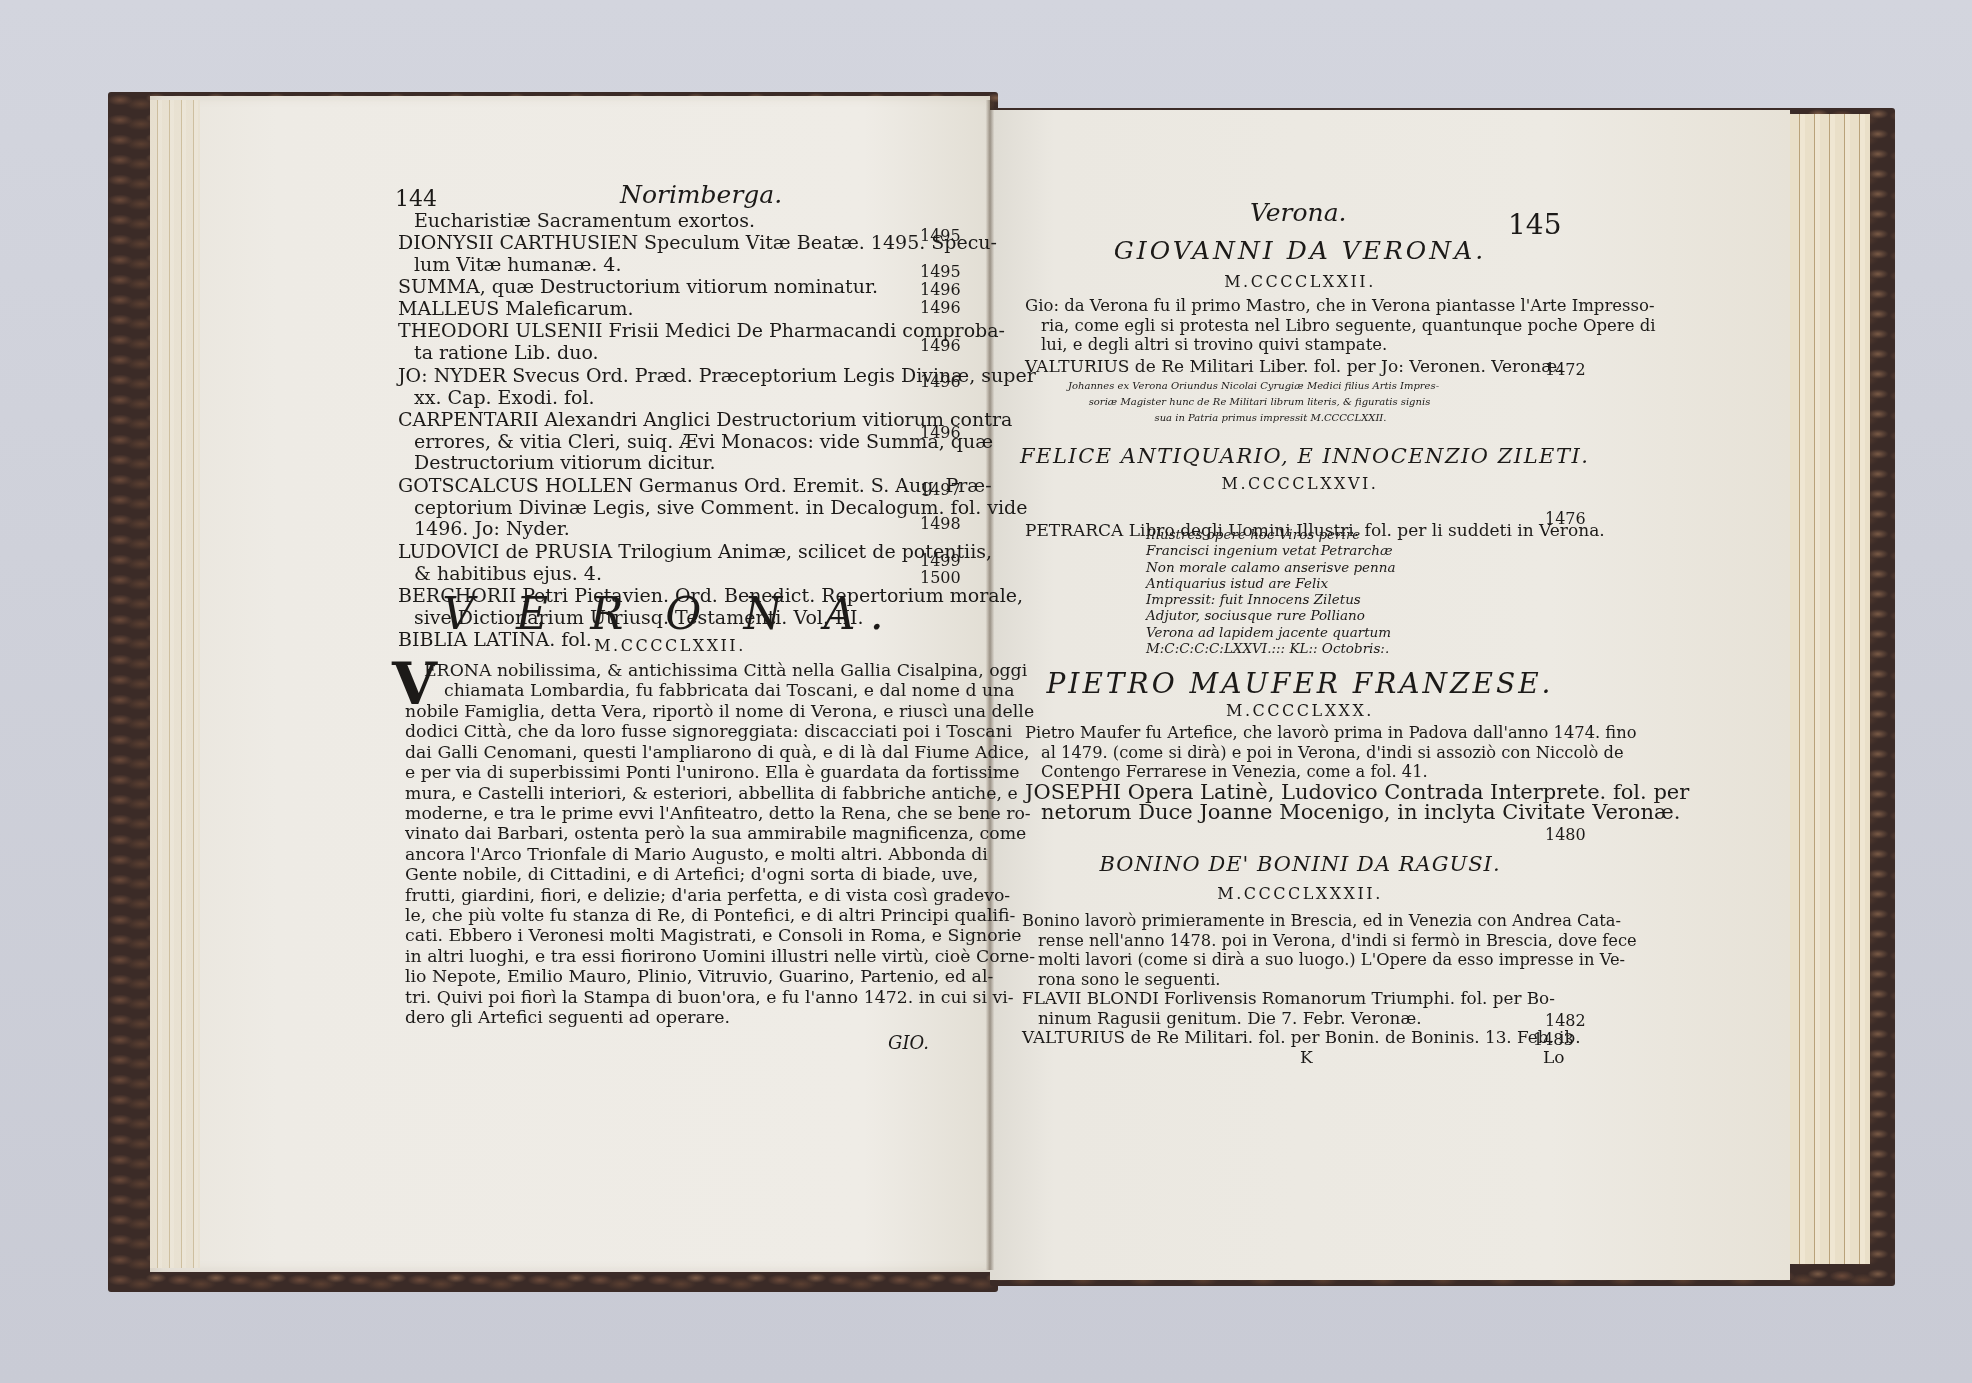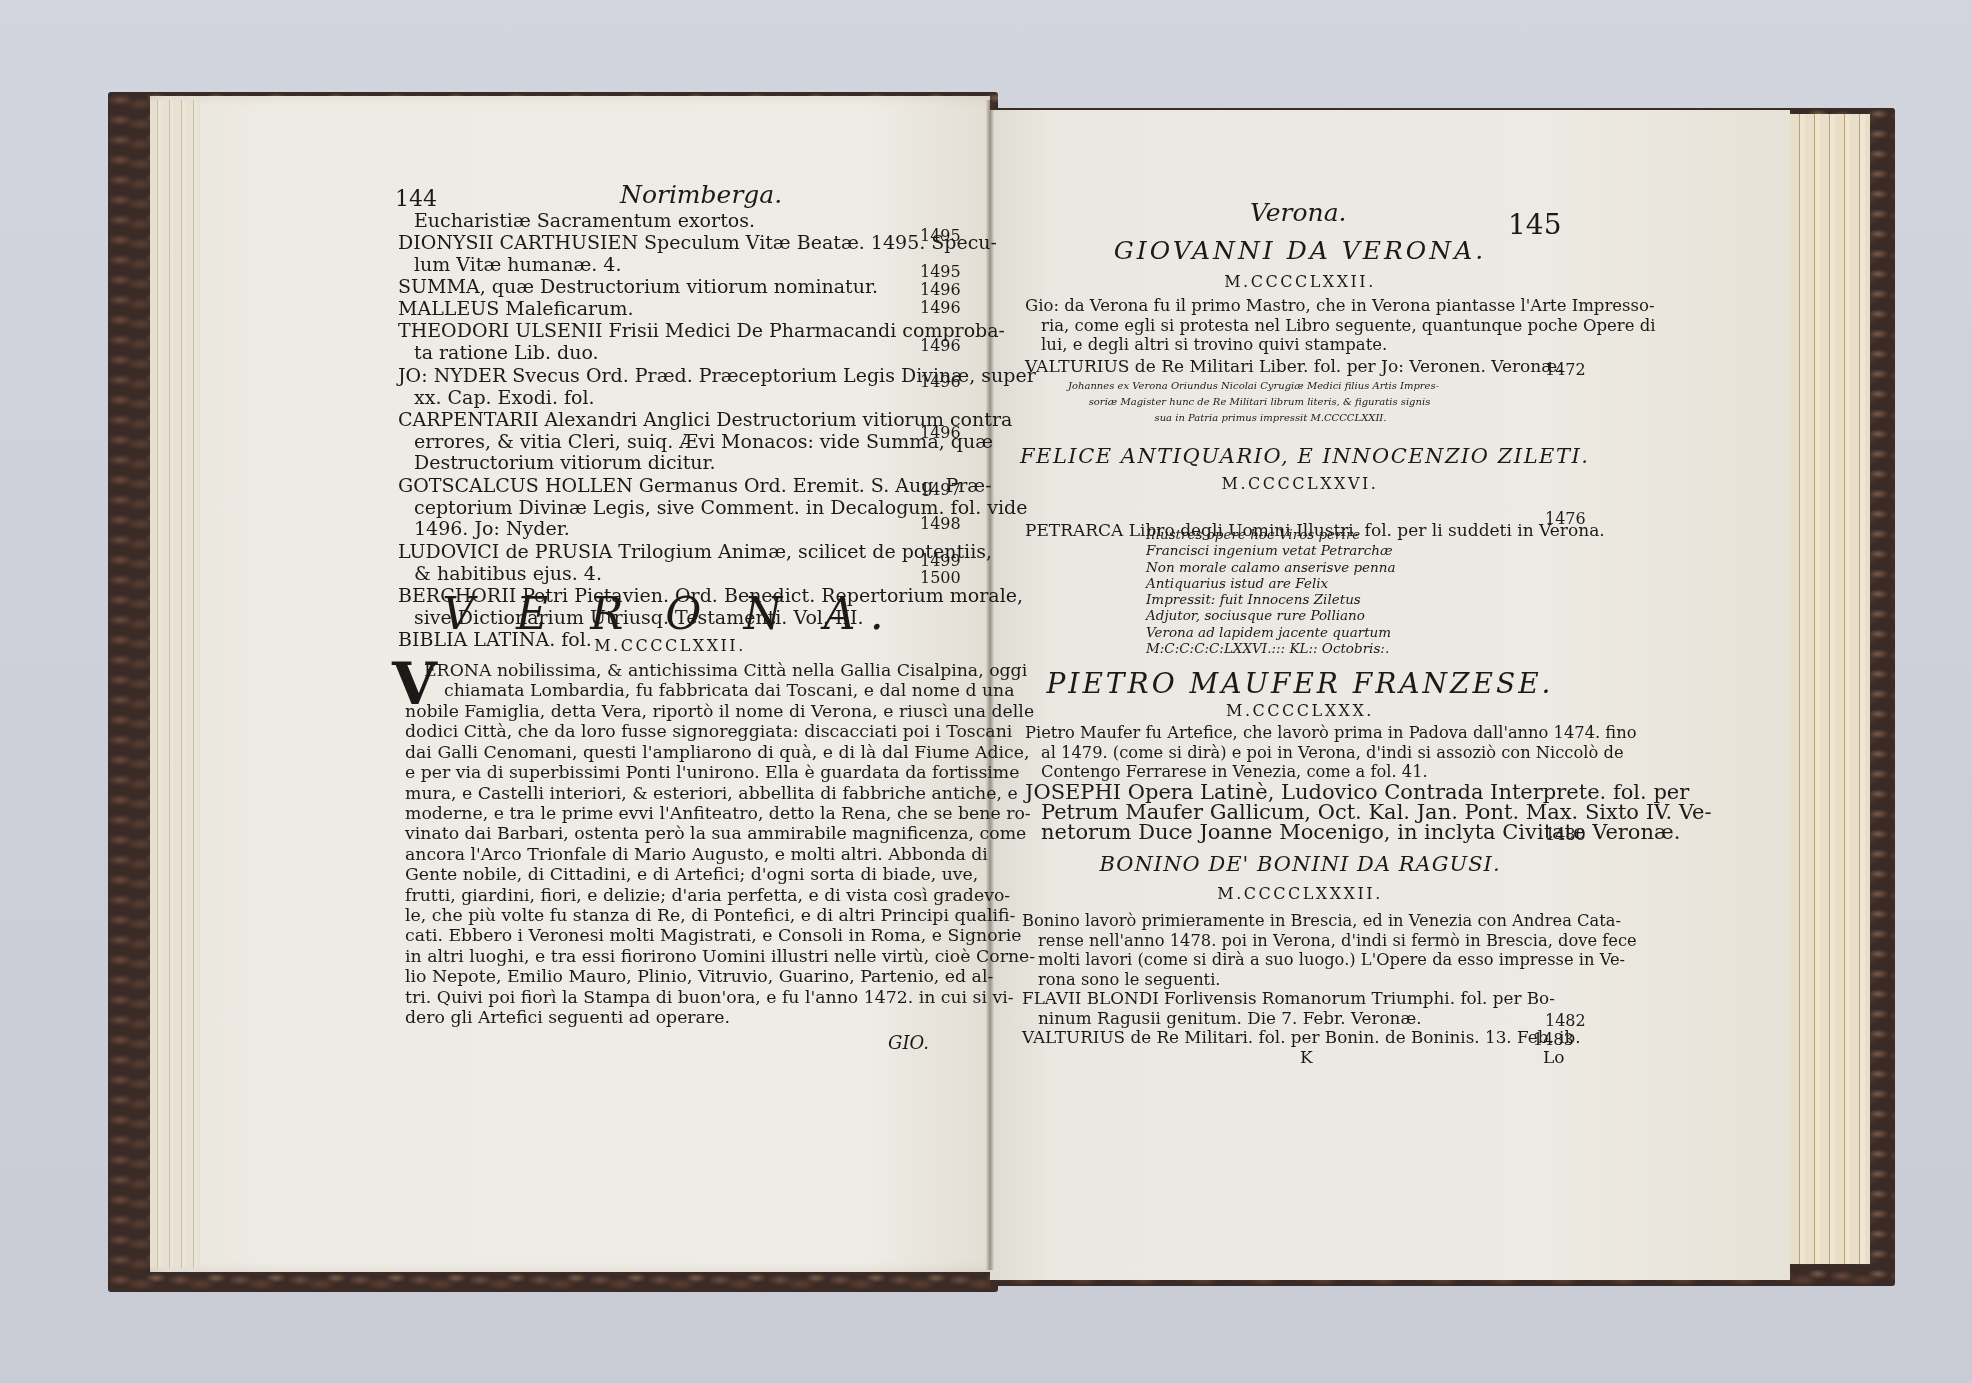--- a/index.html
+++ b/index.html
@@ -205,21 +205,20 @@
 
 <div class="heading" style="left:1020px; width:560px; top:667px; font-size:28px;">PIETRO MAUFER FRANZESE.</div>
 <div class="roman" style="left:1020px; width:560px; top:701px;">M.CCCCLXXX.</div>
 <div class="para" style="left:1025px; top:723px; font-size:16.3px; line-height:19.5px;">
   <span class="line">Pietro Maufer fu Artefice, che lavorò prima in Padova dall'anno 1474. fino</span>
   <span class="line indent">al 1479. (come si dirà) e poi in Verona, d'indi si assoziò con Niccolò de</span>
   <span class="line indent">Contengo Ferrarese in Venezia, come a fol. 41.</span>
 </div>
 <div class="para" style="left:1025px; top:782px; font-size:21px; line-height:20px;">
   <span class="line">JOSEPHI Opera Latinè, Ludovico Contrada Interprete. fol. per</span>
-  <span class="line indent">Petrum Maufer Gallicum, Oct. Kal. Jan. Pont. Max. Sixto IV. Ve-</span>
   <span class="line indent">netorum Duce Joanne Mocenigo, in inclyta Civitate Veronæ.</span>
 </div>
 <div class="date" style="left:1545px; top:825px;">1480</div>
 
 <div class="heading" style="left:1020px; width:560px; top:852px; font-size:21px; letter-spacing:1px;">BONINO DE' BONINI DA RAGUSI.</div>
 <div class="roman" style="left:1020px; width:560px; top:884px;">M.CCCCLXXXII.</div>
 <div class="para" style="left:1022px; top:911px; font-size:16.3px; line-height:19.5px;">
   <span class="line">Bonino lavorò primieramente in Brescia, ed in Venezia con Andrea Cata-</span>
   <span class="line indent">rense nell'anno 1478. poi in Verona, d'indi si fermò in Brescia, dove fece</span>
   <span class="line indent">molti lavori (come si dirà a suo luogo.) L'Opere da esso impresse in Ve-</span>

